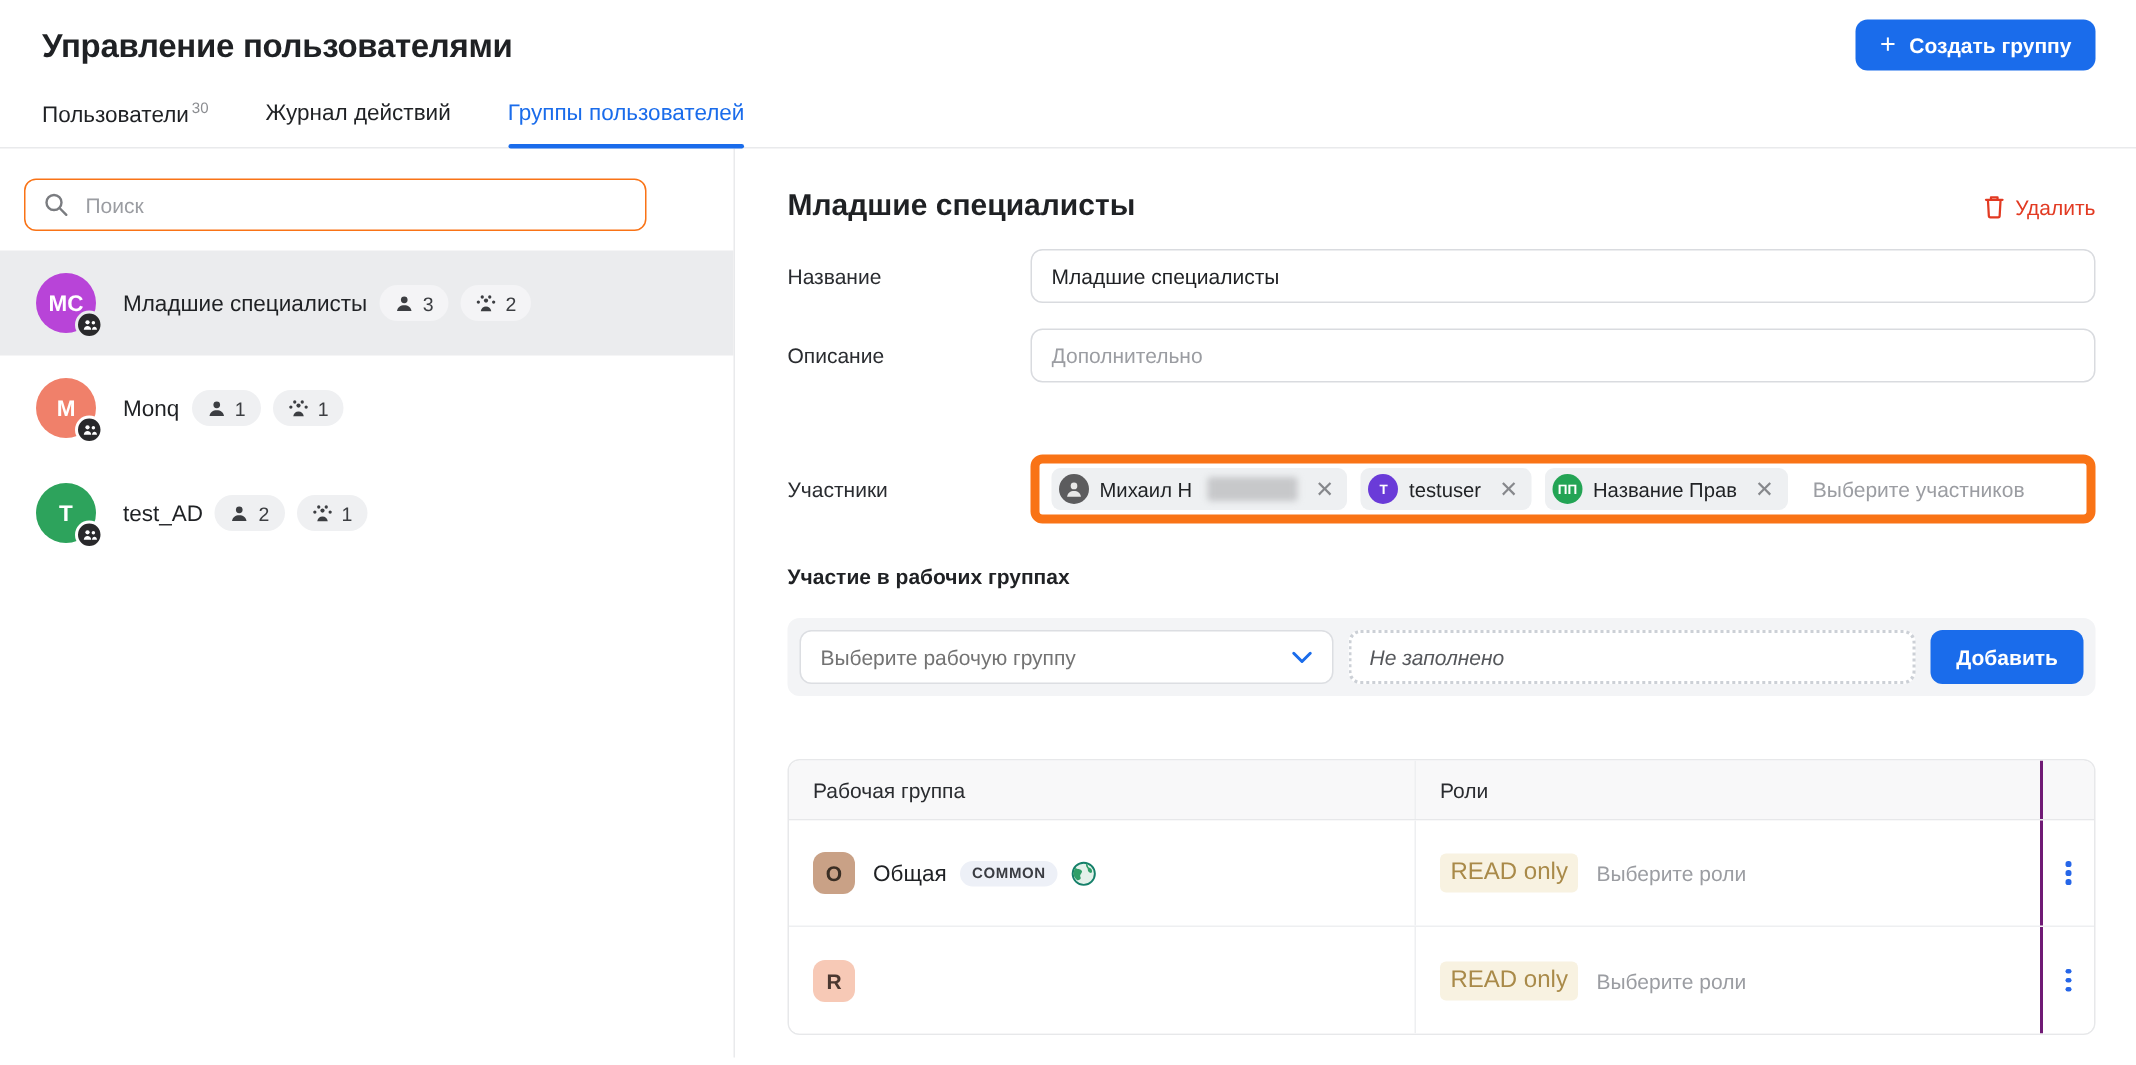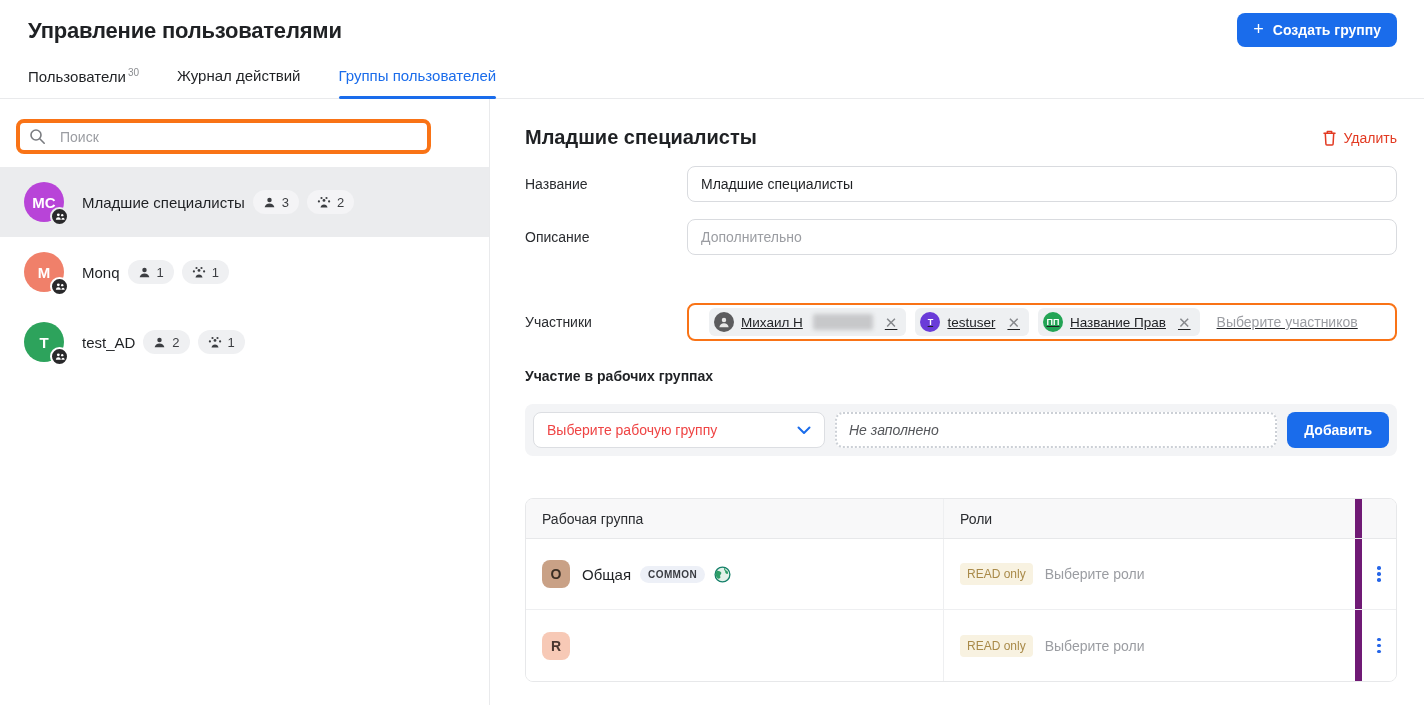--- a/index.html
+++ b/index.html
@@ -23,21 +23,21 @@
   .tabs { display:flex; gap:38px; padding:0 28px; margin-top:20px; border-bottom:1px solid #e9eaec; }
   .tab { position:relative; padding-bottom:13px; font-size:15px; color:#1f2124; cursor:pointer; white-space:nowrap; }
   .tab sup { font-size:10px; color:#8a8c90; margin-left:2px; }
   .tab.active { color:#1a6ceb; }
   .tab.active::after { content:""; position:absolute; left:0; right:0; bottom:-1px; height:3px; background:#1a6ceb; border-radius:2px; }
   
   .layout { display:flex; height:606px; }
   .sidebar { width:490px; flex-shrink:0; border-right:1px solid #e9eaec; }
   .search-wrap { margin:20px 16px 13px 16px; position:relative; width:415px; }
   .search-input {
-    width:100%; height:35px; border:4px solid #f97316; border-radius:8px;
+    width:100%; height:35px; border:1px solid #f97316; border-radius:8px;
     padding:0 12px 0 40px; font-size:14px; font-family:inherit; color:#1f2124; outline:none;
   }
   .search-input::placeholder { color:#9b9da2; }
   .search-icon { position:absolute; left:13px; top:9px; display:flex; }
   .group-item { display:flex; align-items:center; height:70px; padding:0 16px 0 24px; cursor:pointer; }
   .group-item.selected { background:#ebecee; }
   .avatar {
     position:relative; width:40px; height:40px; border-radius:50%;
     color:#fff; font-weight:700; font-size:15px;
     display:flex; align-items:center; justify-content:center; flex-shrink:0;
@@ -68,80 +68,80 @@
   .section-title { font-size:14px; font-weight:700; margin-top:27px; }
   .form-row { display:flex; align-items:center; margin-top:17px; }
   .form-row.top { align-items:center;margin-top:48px; }
   .form-label { width:162px; flex-shrink:0; font-size:14px; color:#2a2c30; }
   .text-input {
     flex:1; height:36px; border:1px solid #d9dbdf; border-radius:8px;
     padding:0 13px; font-size:14px; font-family:inherit; color:#1f2124; outline:none;
   }
   .text-input::placeholder { color:#9b9da2; }
   .members-box {
-    flex:1; min-height:36px; border:2px solid #f97316; border-radius:8px;
-    display:flex; align-items:center; gap:9px; padding:3px 20px; flex-wrap:wrap;text-decoration:underline;
+    flex:1; min-height:36px; border:6px solid #f97316; border-radius:8px;
+    display:flex; align-items:center; gap:9px; padding:3px 8px; flex-wrap:wrap;
   }
   .chip {
     display:flex; align-items:center; gap:7px; background:#eef0f2;
     border-radius:6px; height:28px; padding:0 9px 0 5px; font-size:13.5px; color:#1f2124;
   }
   .chip-avatar {
     width:20px; height:20px; border-radius:50%; flex-shrink:0;
     display:flex; align-items:center; justify-content:center;
     color:#fff; font-size:9px; font-weight:700;
   }
   .ca-photo { background:#5c5c5e; } .ca-purple { background:#6a3bd8; } .ca-green { background:#23a455; }
   .redacted { display:inline-block; width:60px; height:16px; background:#c7c8ca; border-radius:2px; filter:blur(2px); margin-left:3px; }
   .chip-close { color:#86888c; font-size:15px; margin-left:5px; cursor:pointer; line-height:1; }
   .members-ph { color:#9b9da2; font-size:14px; margin-left:8px; }
   
   .add-panel {
     margin-top:20px; background:#f3f4f6; border-radius:8px; padding:8px;
     display:flex; gap:10px; align-items:center;
   }
   .wg-select {
-    width:292px; height:36px; background:#fff; border:1px solid #dcdee2; border-radius:8px;
+    width:356px; height:36px; background:#fff; border:1px solid #dcdee2; border-radius:8px;
     display:flex; align-items:center; justify-content:space-between;
-    padding:0 13px; font-size:14px; color:#ef4444; cursor:pointer; flex-shrink:0;
+    padding:0 13px; font-size:14px; color:#737373; cursor:pointer; flex-shrink:0;
   }
   .dotted-field {
     flex:1; height:36px; border:2px dotted #ccd0d6; border-radius:8px; background:#fff;
     display:flex; align-items:center; padding:0 12px;
     font-size:14px; font-style:italic; color:#55575b;
   }
   .btn-add {
     background:#1a6ceb; color:#fff; border:none; border-radius:8px;
     height:36px; padding:0 17px; font-size:14px; font-weight:700;
     font-family:inherit; cursor:pointer; flex-shrink:0;
   }
   
   .wg-table { margin-top:42px; border:1px solid #e7e8ea; border-radius:8px; overflow:hidden; }
   .wg-hrow { display:flex; align-items:stretch; background:#f8f8f9; border-bottom:1px solid #e7e8ea; height:40px; }
   .wg-row { display:flex; align-items:stretch; min-height:71px; border-bottom:1px solid #eeeff1; background:#fff; }
   .wg-row:last-child { border-bottom:none; }
   .cell-group { flex:0 0 418px; padding:0 16px; display:flex; align-items:center; border-right:1px solid #eeeff1; }
-  .cell-roles { flex:1; padding:0 16px; display:flex; align-items:center; border-right:7px solid #701a75; }
+  .cell-roles { flex:1; padding:0 16px; display:flex; align-items:center; border-right:2px solid #701a75; }
   .cell-menu { flex:0 0 34px; display:flex; align-items:center; justify-content:center; }
   .hcell { font-size:14px; color:#2a2c30; }
   .sq-avatar {
     width:28px; height:28px; border-radius:8px; flex-shrink:0;
     display:flex; align-items:center; justify-content:center;
     font-size:14px; font-weight:700; color:#3a2e24;
   }
   .sq-tan { background:#c9a186; } .sq-salmon { background:#f7c9b6; color:#4a3730; }
   .wg-name-wrap { margin-left:12px; }
   .wg-name-line { display:flex; align-items:center; gap:9px; }
   .wg-name { font-size:15px; color:#1f2124; }
   .tag-pill {
     background:#edf0f7; border-radius:10px; padding:3px 8px;
     font-size:10px; font-weight:700; letter-spacing:0.4px; color:#3a3c42;
   }
   .wg-sub { font-size:12.5px; color:#8e9094; margin-top:3px; }
-  .role-badge { background:#f8f2e1; color:#a98a49; font-size:12px; padding:4px 7px; border-radius:4px; }
+  .role-badge { background:#f8f2e1; color:#a98a49; font-size:16px; padding:4px 7px; border-radius:4px; }
   .roles-ph { color:#9b9da2; font-size:14px; margin-left:12px; }
   .kebab { display:flex; flex-direction:column; gap:2.5px; align-items:center; background:none; border:none; cursor:pointer; padding:6px; }
   .kebab i { width:3.5px; height:3.5px; border-radius:50%; background:#2666e8; }
 </style>
 </head>
 <body>
 
 <div class="topbar">
   <h1 class="page-title">Управление пользователями</h1>
   <button class="btn-primary">

